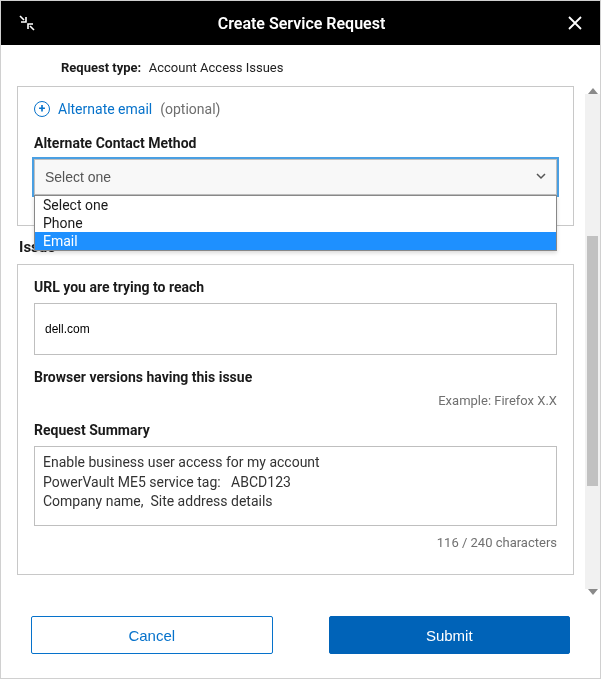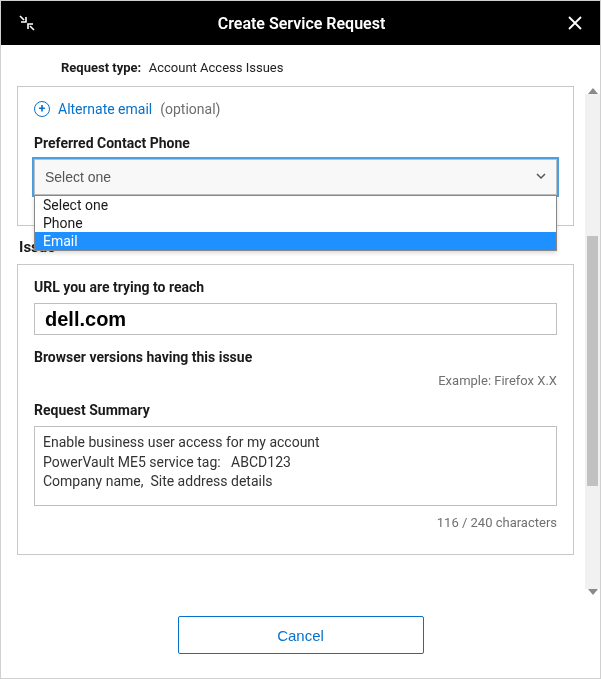--- a/index.html
+++ b/index.html
@@ -15,21 +15,21 @@
     .alt-line { display: flex; align-items: center; gap: 8px; color: #0672cb; font-size: 14px; margin-bottom: 18px; }
     .alt-opt { color: #6e6e6e; }
     .plus-icon { width: 16px; height: 16px; border: 1.5px solid #0672cb; border-radius: 50%; display:inline-flex; align-items:center; justify-content:center; font-size: 12px; line-height: 1; color:#0672cb; font-weight:700; }
     .field-label { font-weight: 700; font-size: 14px; margin-bottom: 8px; color: #1a1a1a; }
     .select-wrap { position: relative; margin-bottom: 10px; }
     select.select { width: 100%; height: 36px; border: 1px solid #bfbfbf; padding: 0 10px; font-size: 14px; background: #f8f8f8; color: #555; appearance: none; outline: 2px solid #4a9fe2; }
     .select-chevron { position: absolute; right: 10px; top: 50%; transform: translateY(-50%); pointer-events: none; color: #555; }
     .dropdown { position: absolute; left: 0; top: 36px; width: 100%; border: 1px solid #888; background: #fff; z-index: 10; box-shadow: 0 2px 4px rgba(0,0,0,.15); }
     .dropdown-item { padding: 1px 8px; font-size: 14px; cursor: pointer; }
     .dropdown-item.selected { background: #1e90ff; color: #fff; }
-    .input { width: 100%; height: 32px; border: 1px solid #bfbfbf; padding: 0 10px; font-size: 20px; font-weight: bold; }
+    .input { width: 100%; height: 52px; border: 1px solid #bfbfbf; padding: 0 10px; font-size: 12px; }
     .hint { color: #707070; font-size: 13px; text-align: right; margin-top: 6px; }
     textarea.summary { width: 100%; height: 80px; border: 1px solid #bfbfbf; padding: 6px 8px; font-size: 14px; font-family: inherit; resize: none; line-height: 1.4; color:#333; }
     .charcount { color: #707070; font-size: 13px; text-align: right; margin-top: 6px; }
     .card2 { border: 1px solid #c8c8c8; padding: 14px 16px 10px; }
     .footer { padding: 18px 30px 24px; display: flex; gap: 56px; justify-content: center; background:#fff; border-top: 1px solid transparent; }
     .btn { flex:1; max-width: 246px; height: 38px; font-size: 15px; cursor: pointer; border-radius: 2px; }
     .btn-secondary { background: #fff; color: #0672cb; border: 1px solid #0672cb; }
     .btn-primary { background: #0063b8; color: #fff; border: 1px solid #0063b8; font-weight: 400; }
     .scrollbar { position:absolute; right:0; top:0; bottom:0; width:15px; }
     .scrollbar .sb-track { position:absolute;  top:8px; bottom:8px; left:0; right:0; background:#f1f1f1; }
@@ -69,21 +69,21 @@
   </div>
 
   <div class="main-body">
     <div style="padding: 0 26px 0 16px; height:100%; overflow:hidden;">
       <div class="card">
         <div class="alt-line">
           <span class="plus-icon">+</span>
           <a href="#" style="color:#0672cb;text-decoration:none;">Alternate email</a>
           <span class="alt-opt">(optional)</span>
         </div>
-        <div class="field-label">Preferred Contact Phone</div>
+        <div class="field-label">Alternate Contact Method</div>
         <div class="select-wrap">
           <select class="select">
             <option>Select one</option>
           </select>
           <span class="select-chevron">
             <svg width="12" height="12" viewBox="0 0 12 12">
                 <path d="M2 4 L6 8 L10 4" stroke="#555" stroke-width="1.5" fill="none"></path>
               </svg>
           </span>
           <div class="dropdown">
@@ -122,14 +122,15 @@
       <div class="sb-track"></div>
       <div class="sb-thumb"></div>
       <div class="sb-arrow-down">
           <div class="tri"></div>
         </div>
     </div>
   </div>
 
   <div class="footer">
     <button class="btn btn-secondary">Cancel</button>
+    <button class="btn btn-primary">Submit</button>
   </div>
 </div>
 
 </body></html>

